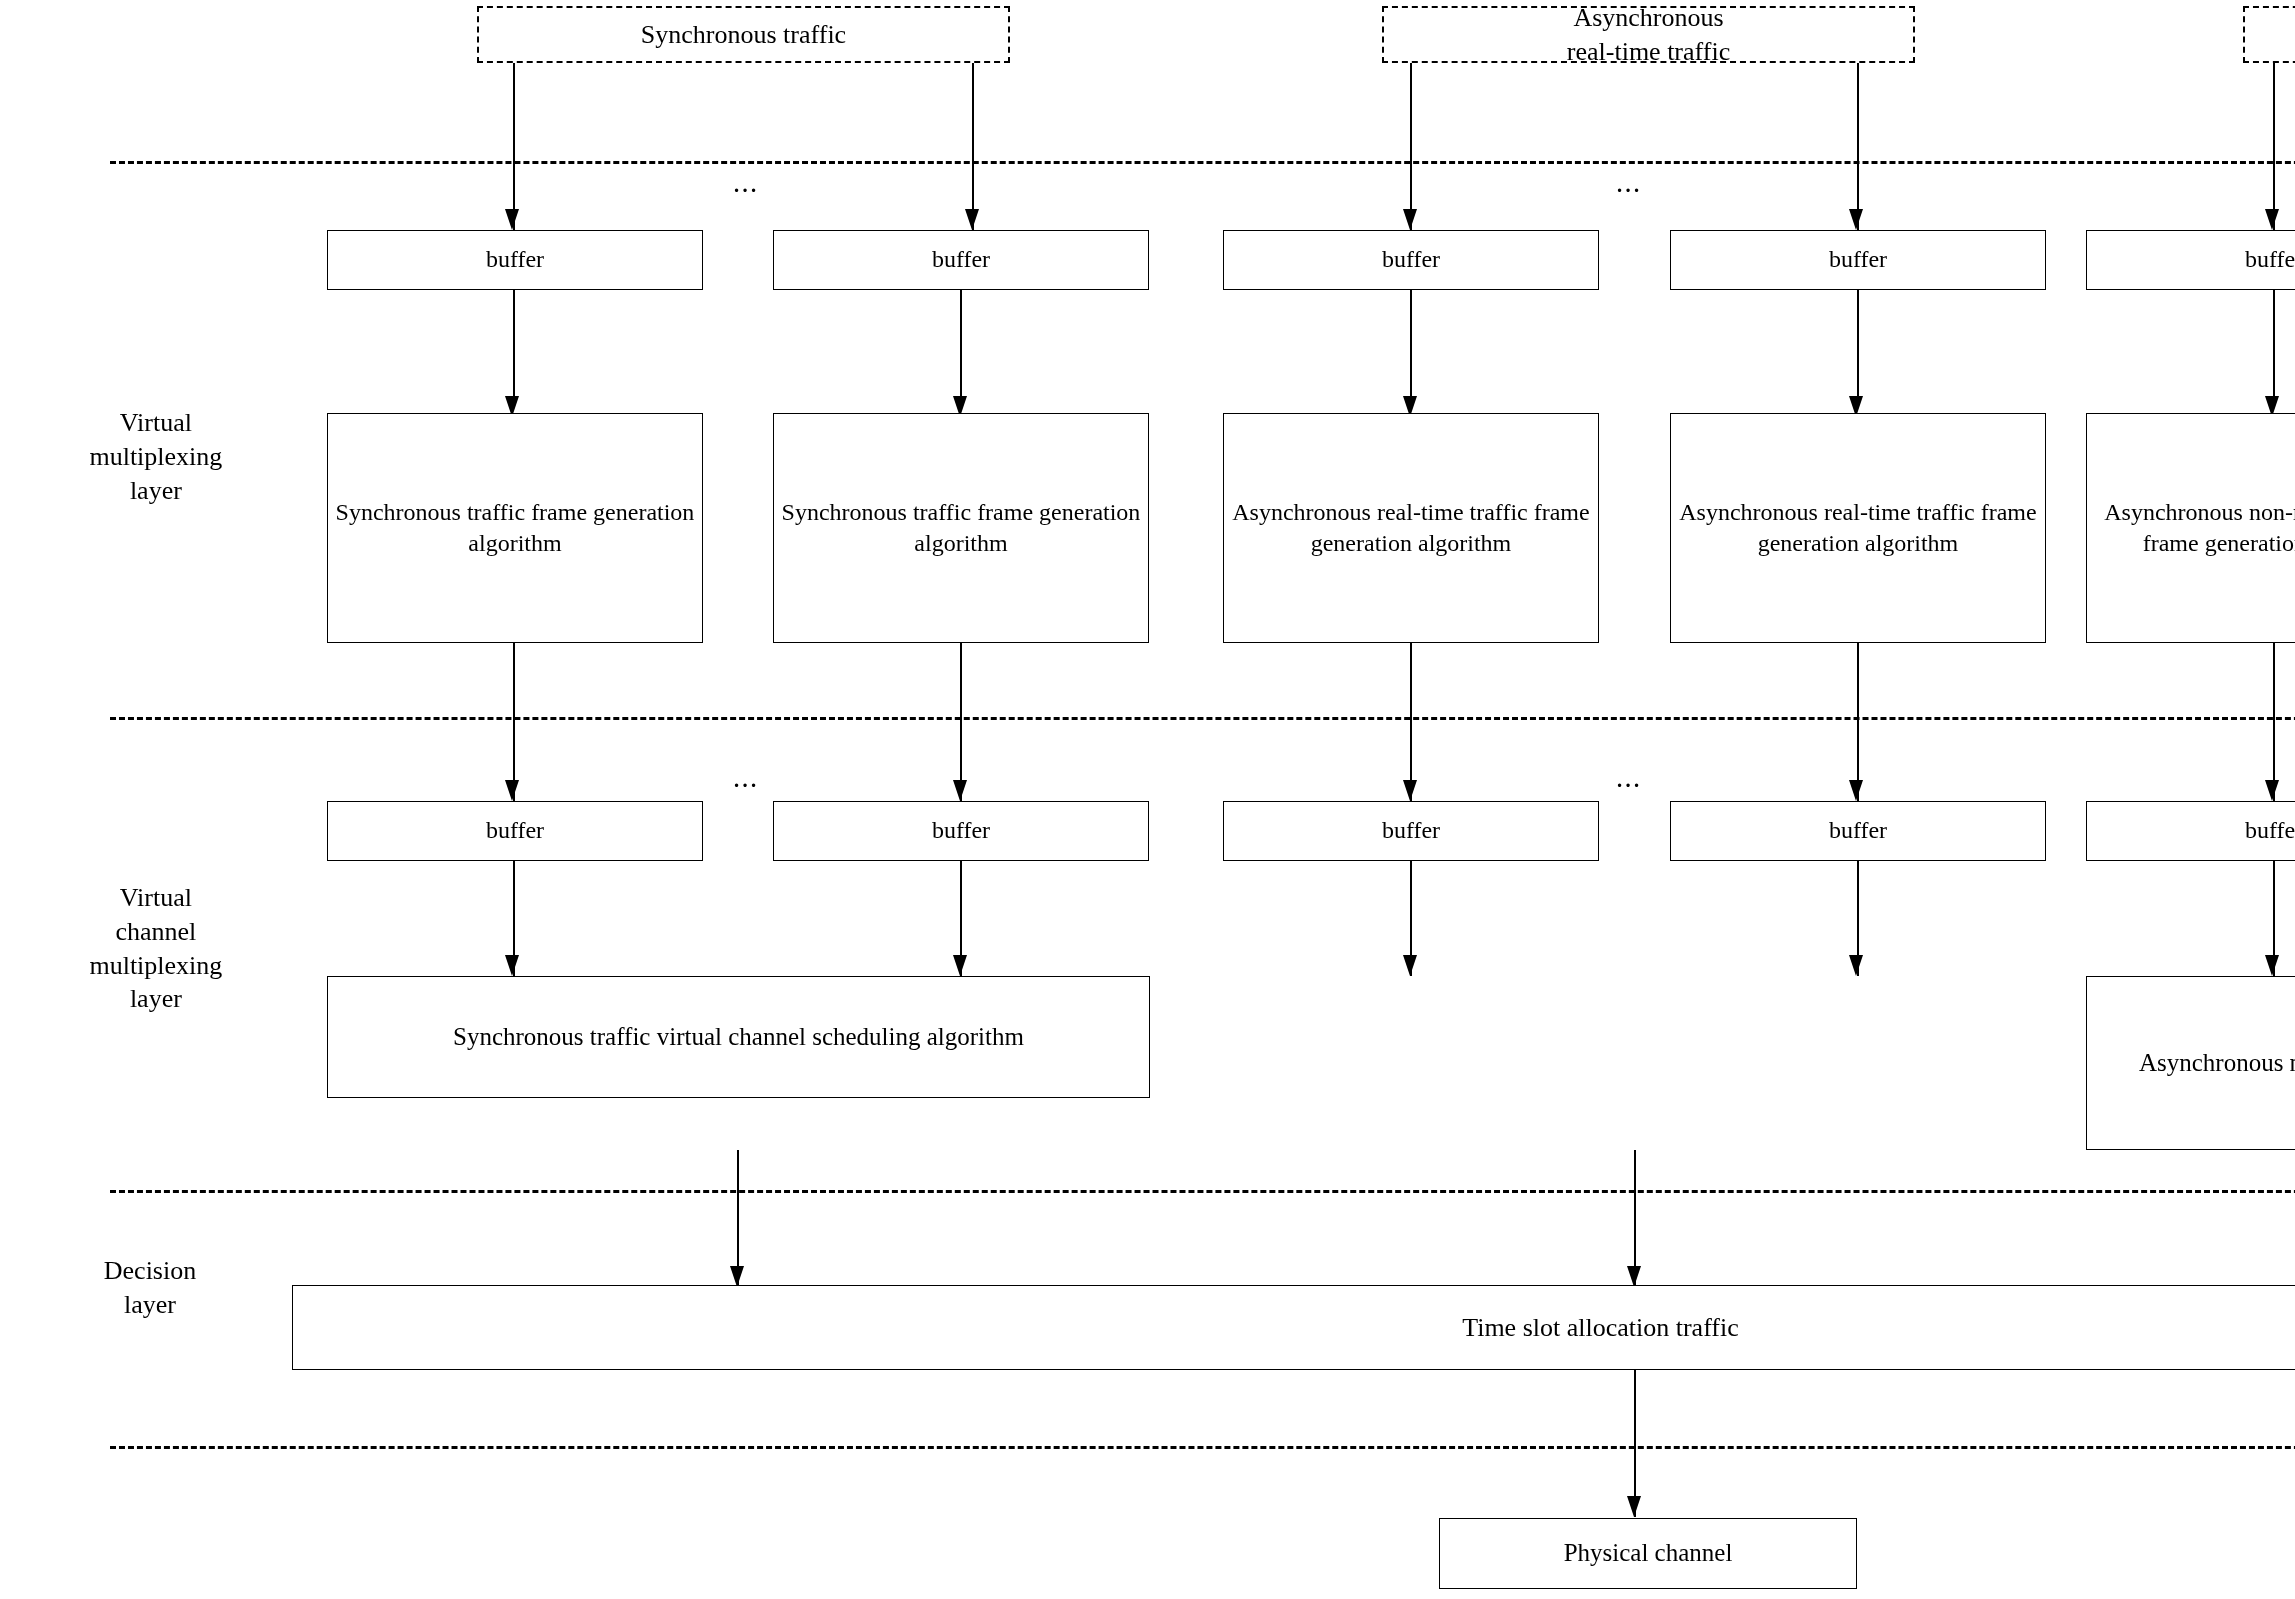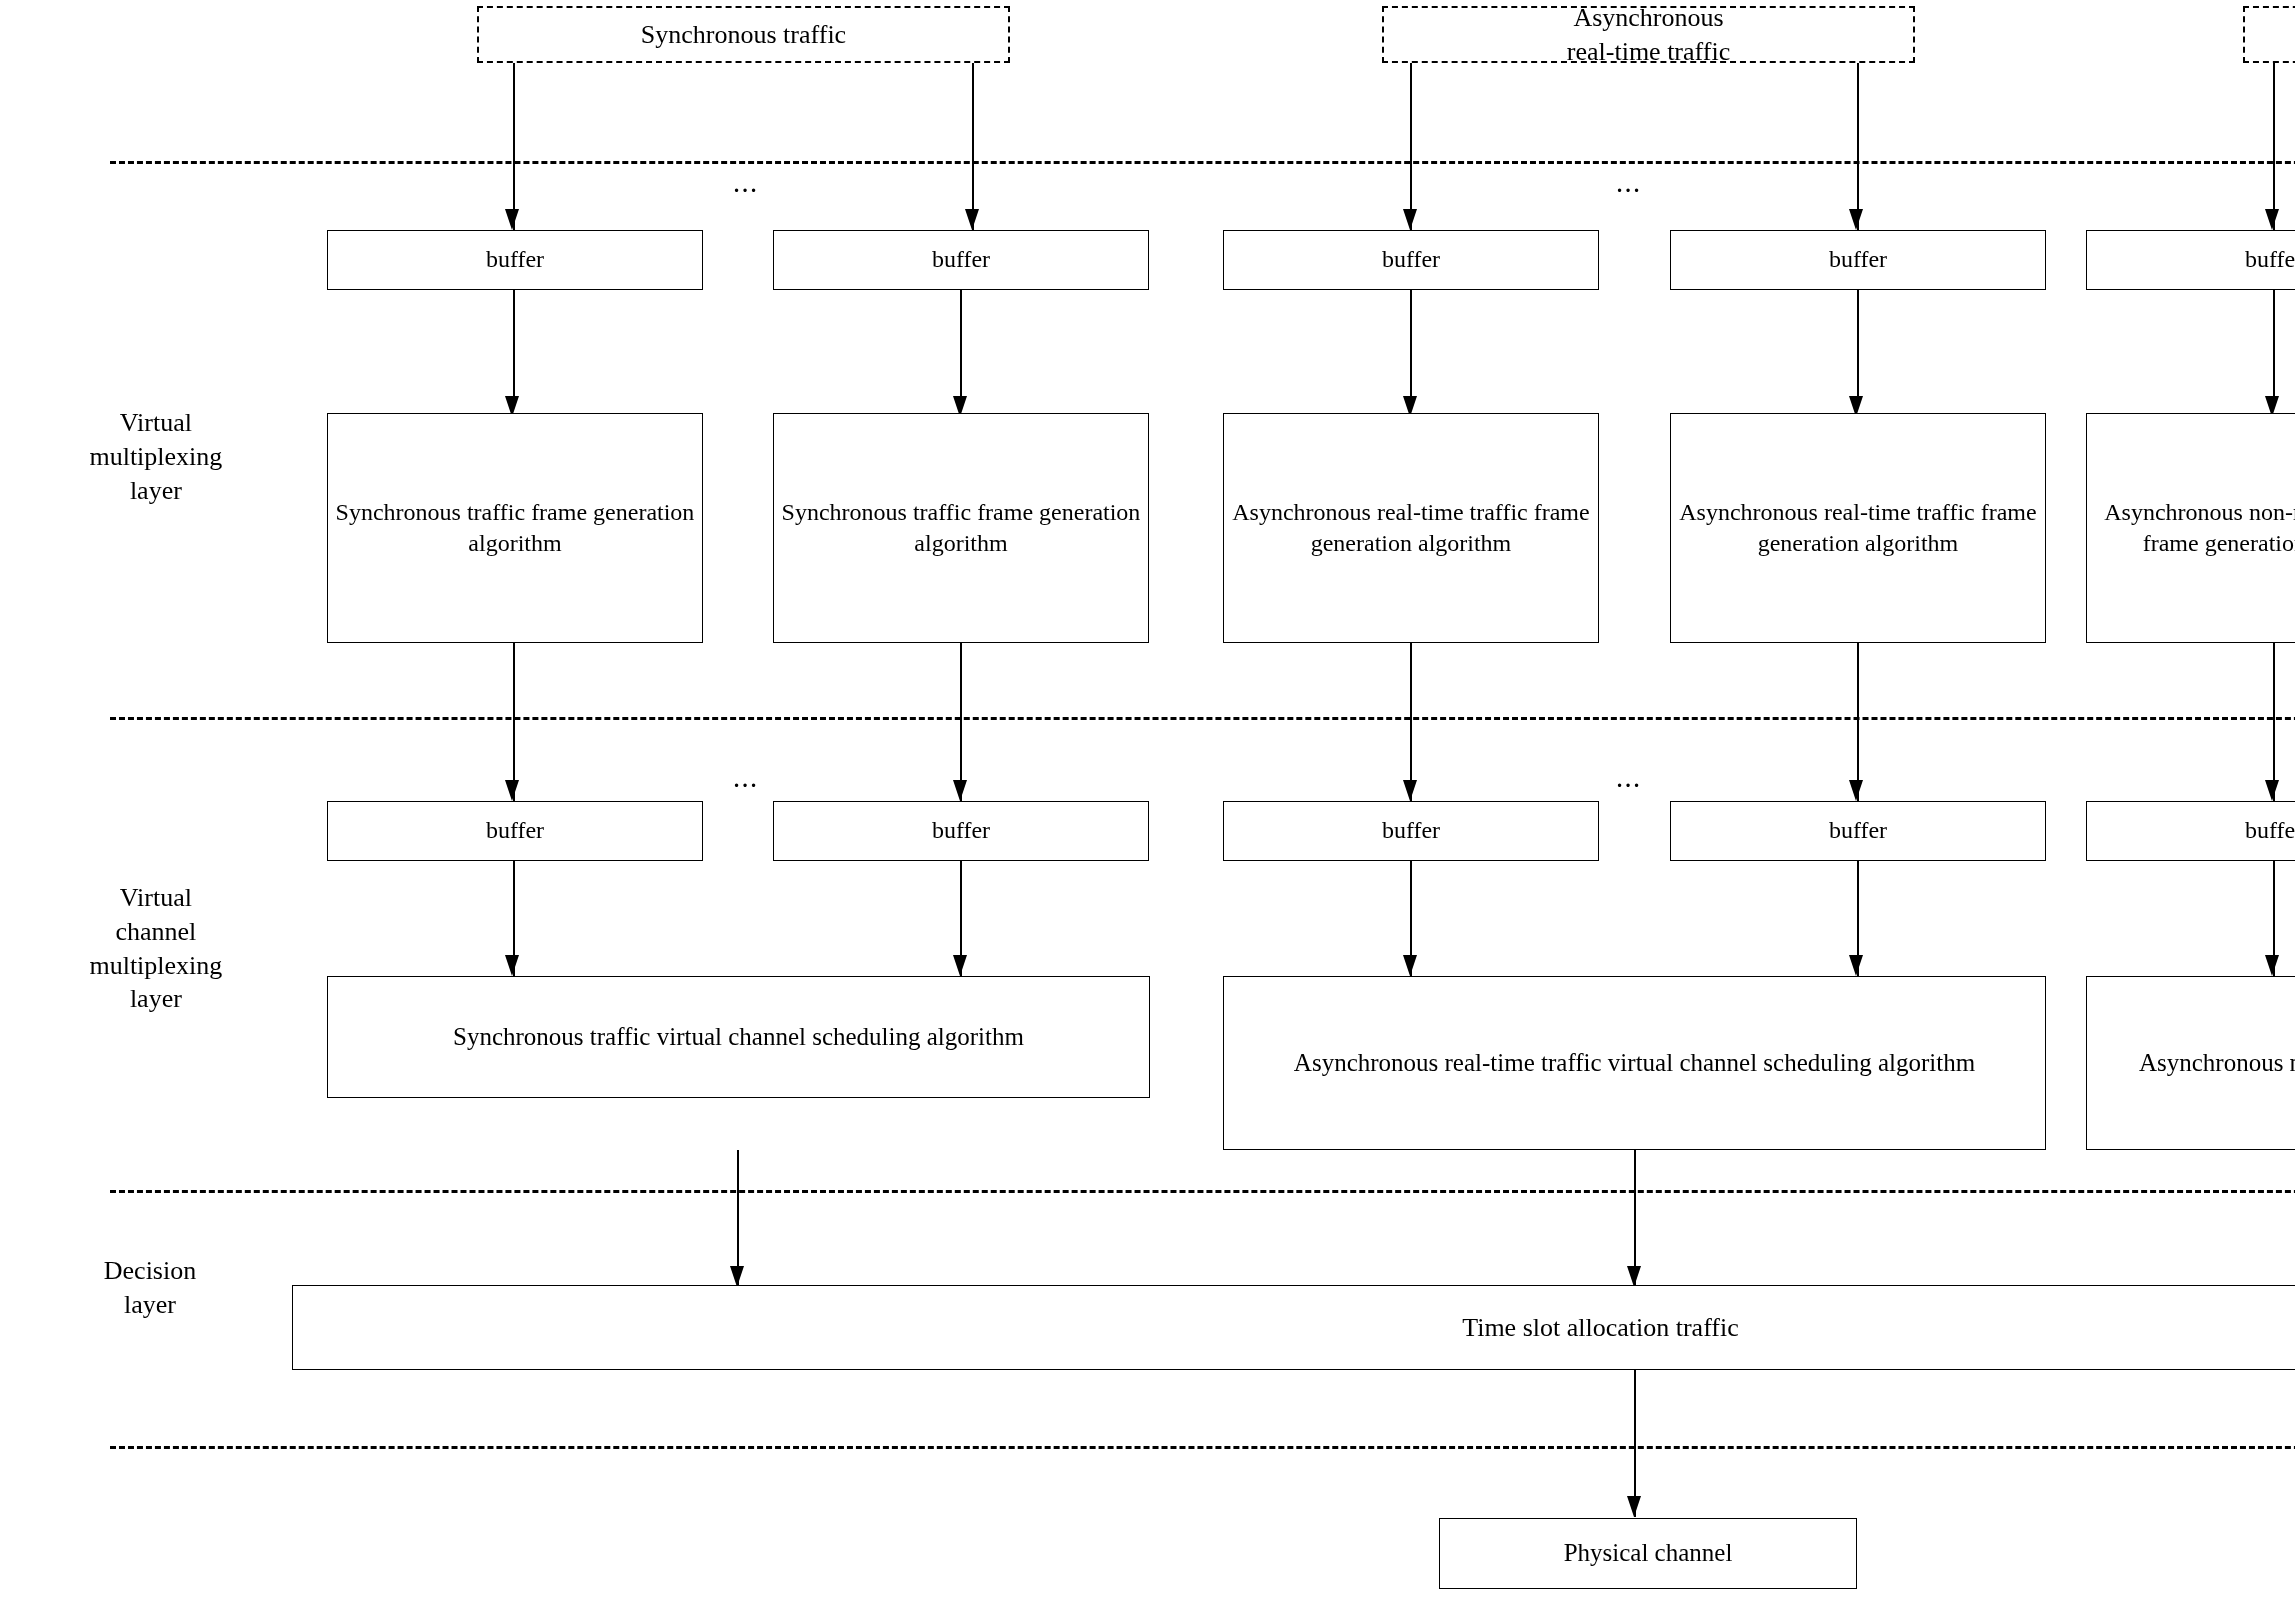--- a/index.html
+++ b/index.html
@@ -209,23 +209,20 @@
   <div class="abs arrowhead" style="left:2265px; top:955px;"></div>
 
   <div class="abs layer-label fs-layer" style="left:18.4px; top:845px; width:275px; height:207px;font-family:Liberation Serif, serif;">Virtual
 channel
 multiplexing
 layer</div>
 
   <div class="abs node fs-sched" style="left:327px; top:976px; width:823px; height:122px;">
     <span>Synchronous traffic virtual channel scheduling algorithm</span>
   </div>
-  <div class="abs node fs-sched" style="left:1223px; top:976px; width:823px; height:174px;">
-    <span>Asynchronous real-time traffic virtual channel scheduling algorithm</span>
-  </div>
   <div class="abs node fs-sched" style="left:2086px; top:976px; width:833px; height:174px;">
     <span>Asynchronous non-real-time traffic virtual channel scheduling algorithm</span>
   </div>
 
   <div class="abs vline" style="left:737px; top:1150px; width:1.8px; height:138px;"></div>
   <div class="abs arrowhead" style="left:730px; top:1266px;"></div>
   <div class="abs vline" style="left:1634px; top:1150px; width:1.8px; height:138px;"></div>
   <div class="abs arrowhead" style="left:1627px; top:1266px;"></div>
 
   <div class="abs sep" style="left:110px; top:1190px; width:2819px;"></div>

